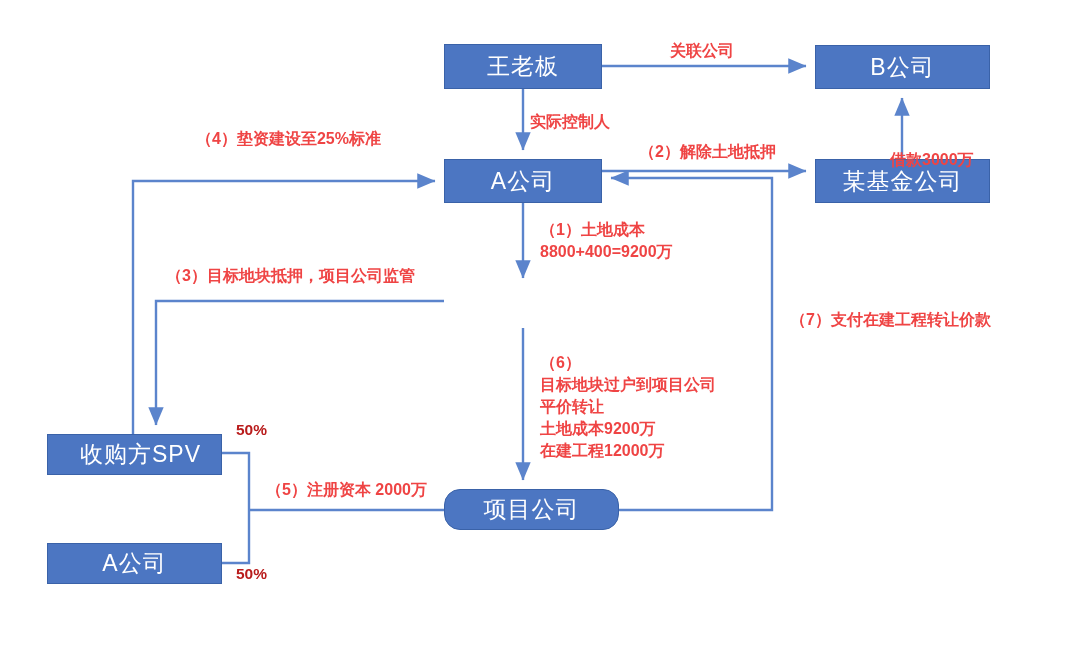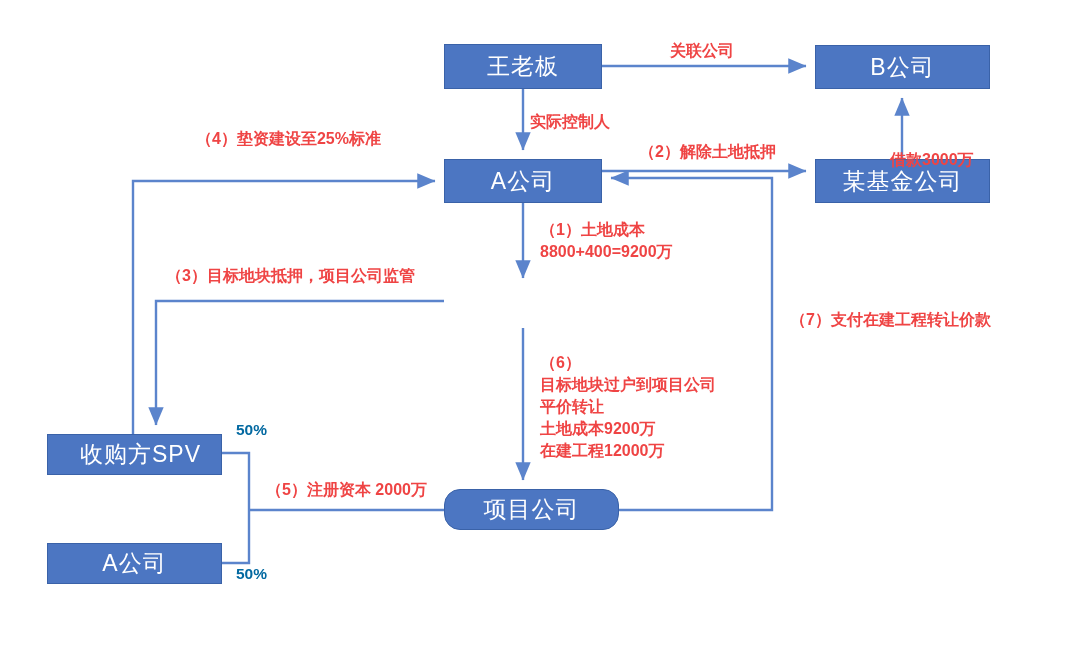--- a/index.html
+++ b/index.html
@@ -43,21 +43,21 @@
     color:#ef4444;
     font-weight:bold;
     font-size:16px;
     line-height:1.38;
     white-space:pre;
     z-index:4;
     user-select:none;
   }
   .pct{
     position:absolute;
-    color:#0369a1;
+    color:#b91c1c;
     font-weight:bold;
     font-size:15.5px;
     z-index:4;
     user-select:none;
   }
 </style>
 </head>
 <body>
 
 <div id="canvas">

